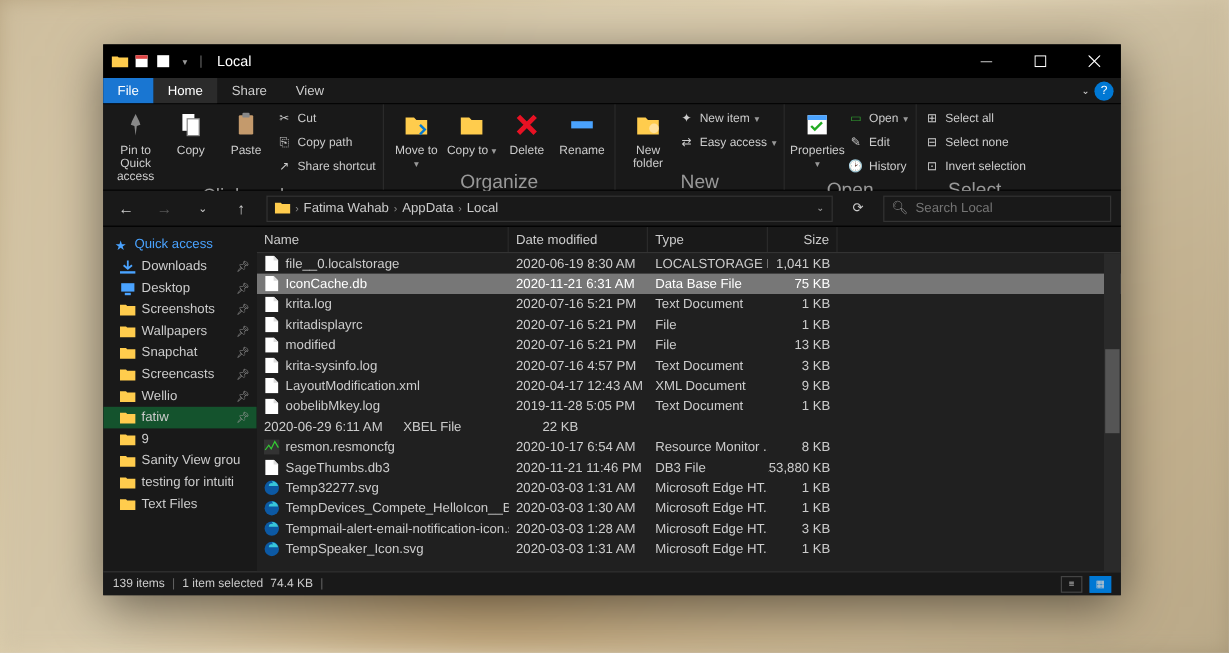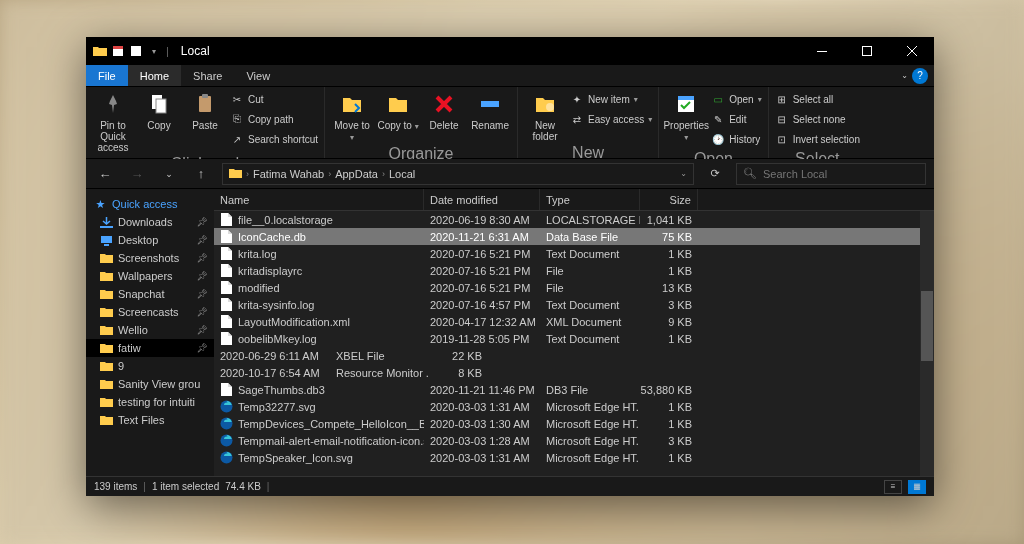--- a/index.html
+++ b/index.html
@@ -33,21 +33,21 @@
 .navbtn.disabled { color: #555; }
 .bcrumb { flex: 1; display: flex; align-items: center; height: 22px; background: #191919; border: 1px solid #333; padding: 0 6px; gap: 4px; font-size: 11px; color: #ccc; }
 .bcrumb .sep { color: #888; font-size: 9px; }
 .refresh { width: 22px; height: 22px; display: flex; align-items: center; justify-content: center; color: #ccc; }
 .searchbox { width: 190px; height: 22px; background: #191919; border: 1px solid #333; display: flex; align-items: center; padding: 0 6px; gap: 6px; }
 .searchbox input { flex: 1; background: transparent; border: none; color: #888; font-size: 11px; outline: none; }
 .body { flex: 1; display: flex; overflow: hidden; }
 .sidebar { width: 128px; background: #191919; padding: 6px 0; overflow: hidden; }
 .sb-item { display: flex; align-items: center; padding: 2px 6px 2px 14px; height: 18px; font-size: 11px; color: #ccc; gap: 5px; white-space: nowrap; overflow: hidden; }
 .sb-item.hdr { color: #4aa3ff; padding-left: 8px; }
-.sb-item.sel { background: #000000; align-items: center; }
+.sb-item.sel { background: #14532d; align-items: center; }
 .sb-ic { width: 13px; height: 13px; display: inline-flex; align-items: center; justify-content: center; flex-shrink: 0; }
 .pin { margin-left: auto; color: #999; font-size: 9px; flex-shrink: 0; }
 .main { flex: 1; display: flex; flex-direction: column; background: #202020; overflow: hidden; position: relative; }
 .listhdr { display: flex; height: 22px; background: #191919; border-bottom: 1px solid #333; font-size: 11px; color: #ccc; }
 .col { padding: 0 6px; display: flex; align-items: center; border-right: 1px solid #2a2a2a; overflow: hidden; white-space: nowrap; }
 .col.name { width: 210px; }
 .col.date { width: 116px; }
 .col.type { width: 100px; }
 .col.size { width: 58px; justify-content: flex-end; }
 .filelist { flex: 1; overflow: hidden; }
@@ -155,21 +155,21 @@
           <div class="rbtn-sm">
               <span class="ic">✂</span>
               <span>Cut</span>
             </div>
           <div class="rbtn-sm">
               <span class="ic">⎘</span>
               <span>Copy path</span>
             </div>
           <div class="rbtn-sm">
               <span class="ic">↗</span>
-              <span>Search shortcut</span>
+              <span>Share shortcut</span>
             </div>
         </div>
       </div>
       <div class="rgroup-label">Clipboard</div>
     </div>
 
     <div class="rgroup">
       <div class="rgroup-body">
         <div class="rbtn-lg">
             <span class="ic">
@@ -524,21 +524,21 @@
           <div class="row">
             <div class="col name">
               <span class="fi">
                 <svg width="11" height="13" viewBox="0 0 11 13">
                   <path d="M0 0h7l4 4v9H0z" fill="#fff"></path>
                   <path d="M7 0v4h4" fill="#ddd"></path>
                 </svg>
               </span>
               <span>LayoutModification.xml</span>
             </div>
-            <div class="col date">2020-04-17 12:32 AM</div>
+            <div class="col date">2020-04-17 12:43 AM</div>
             <div class="col type">XML Document</div>
             <div class="col size">9 KB</div>
           </div>
           <div class="row">
             <div class="col name">
               <span class="fi">
                 <svg width="11" height="13" viewBox="0 0 11 13">
                   <path d="M0 0h7l4 4v9H0z" fill="#fff"></path>
                   <path d="M7 0v4h4" fill="#ddd"></path>
                 </svg>
@@ -548,20 +548,29 @@
             <div class="col date">2019-11-28 5:05 PM</div>
             <div class="col type">Text Document</div>
             <div class="col size">1 KB</div>
           </div>
           <div class="row">
             <div class="col date">2020-06-29 6:11 AM</div>
             <div class="col type">XBEL File</div>
             <div class="col size">22 KB</div>
           </div>
           <div class="row">
+            <div class="col name">
+              <span class="fi">
+                <svg width="13" height="13" viewBox="0 0 13 13">
+                  <rect width="13" height="13" fill="#333"></rect>
+                  <path d="M1 9l3-4 2 3 3-6 3 5" stroke="#3c3" fill="none"></path>
+                </svg>
+              </span>
+              <span>resmon.resmoncfg</span>
+            </div>
             <div class="col date">2020-10-17 6:54 AM</div>
             <div class="col type">Resource Monitor ...</div>
             <div class="col size">8 KB</div>
           </div>
           <div class="row">
             <div class="col name">
               <span class="fi">
                 <svg width="11" height="13" viewBox="0 0 11 13">
                   <path d="M0 0h7l4 4v9H0z" fill="#fff"></path>
                   <path d="M7 0v4h4" fill="#ddd"></path>

